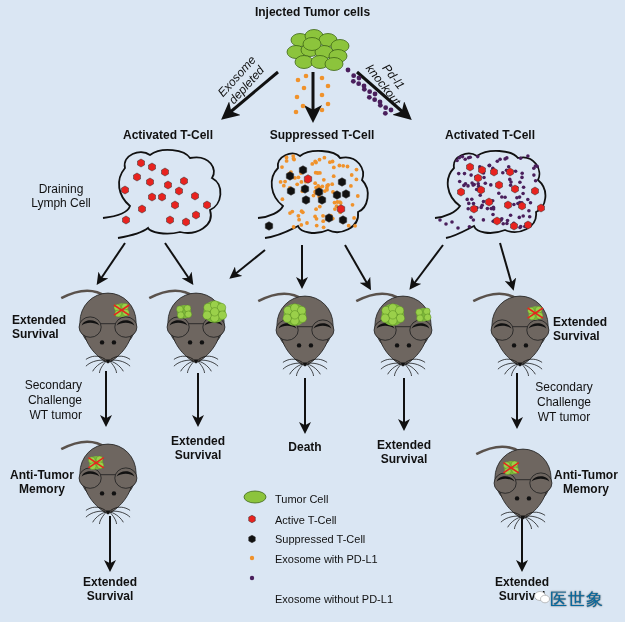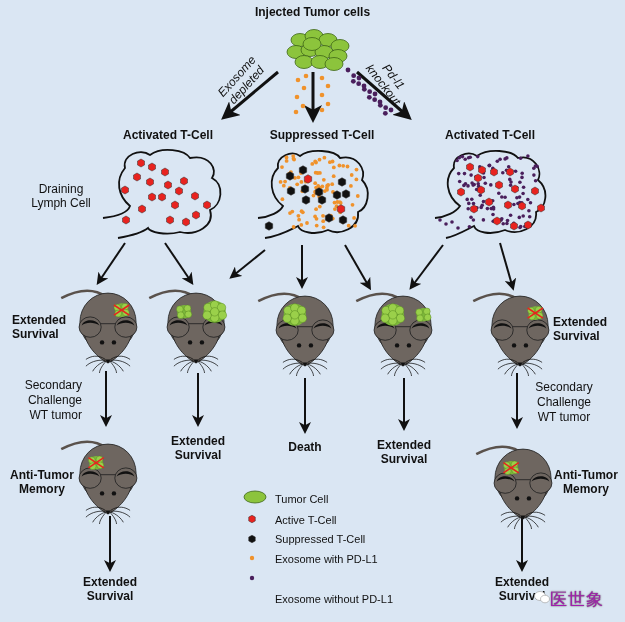--- a/index.html
+++ b/index.html
@@ -2,21 +2,21 @@
 <html><head>
 <meta charset="utf-8">
 <style>
   html, body { margin:0; padding:0; }
   body { width:625px; height:622px; background:#dae6f3; position:relative; overflow:hidden;
          font-family:"Liberation Sans", sans-serif; color:#111; }
   svg#diagram { position:absolute; left:0; top:0; }
   .lbl { position:absolute; font-size:12px; line-height:14px; text-align:center; white-space:nowrap; }
   .b { font-weight:bold; }
   .legend-item { position:absolute; font-size:11px; line-height:14px; white-space:nowrap; }
-  .watermark { position:absolute; left:550px; top:588px; font-size:17px; color:#a21caf;
+  .watermark { position:absolute; left:550px; top:588px; font-size:17px; color:#0369a1;
                text-shadow:0 0 2px #777, 0 0 1px #555; letter-spacing:1px; }
   .wm-icon { position:absolute; left:534px; top:589px; width:16px; height:16px; }
 </style>
 </head>
 <body>
 
 <svg id="diagram" width="625" height="622" viewBox="0 0 625 622">
   <defs>
     <marker id="ah" markerWidth="6" markerHeight="6" refX="3" refY="3" orient="auto" markerUnits="strokeWidth">
       <path d="M0,0 L6,3 L0,6 L1.6,3 z" fill="#111"></path>

